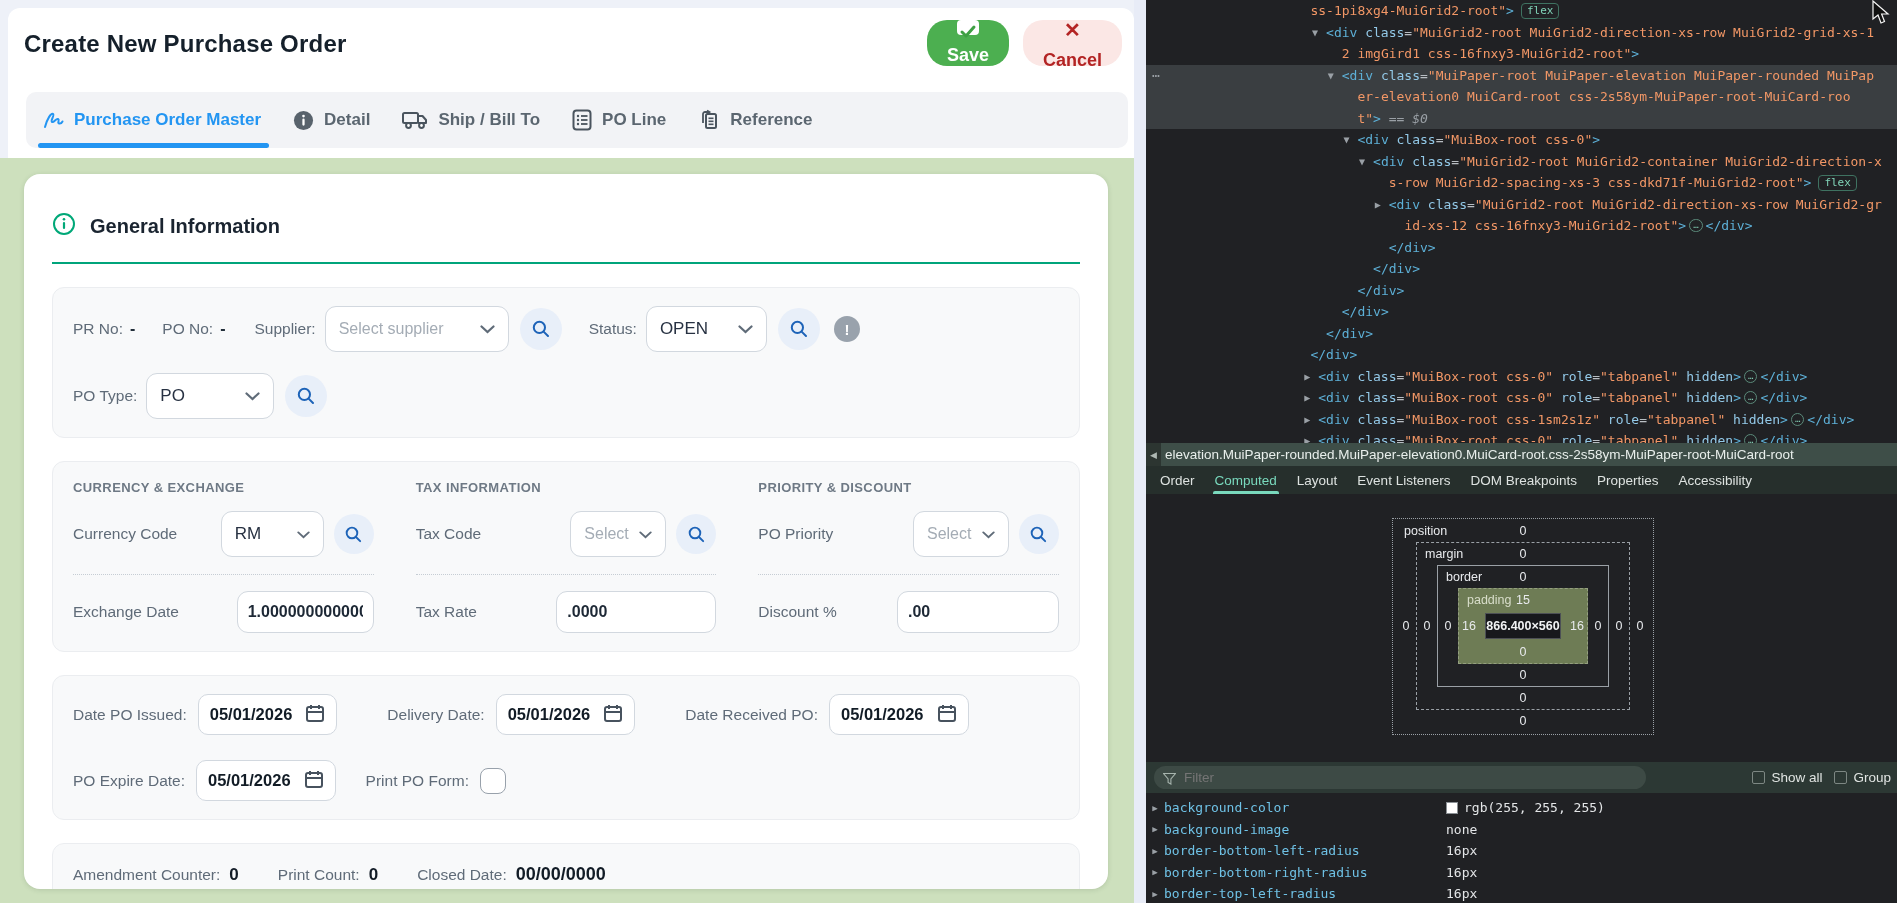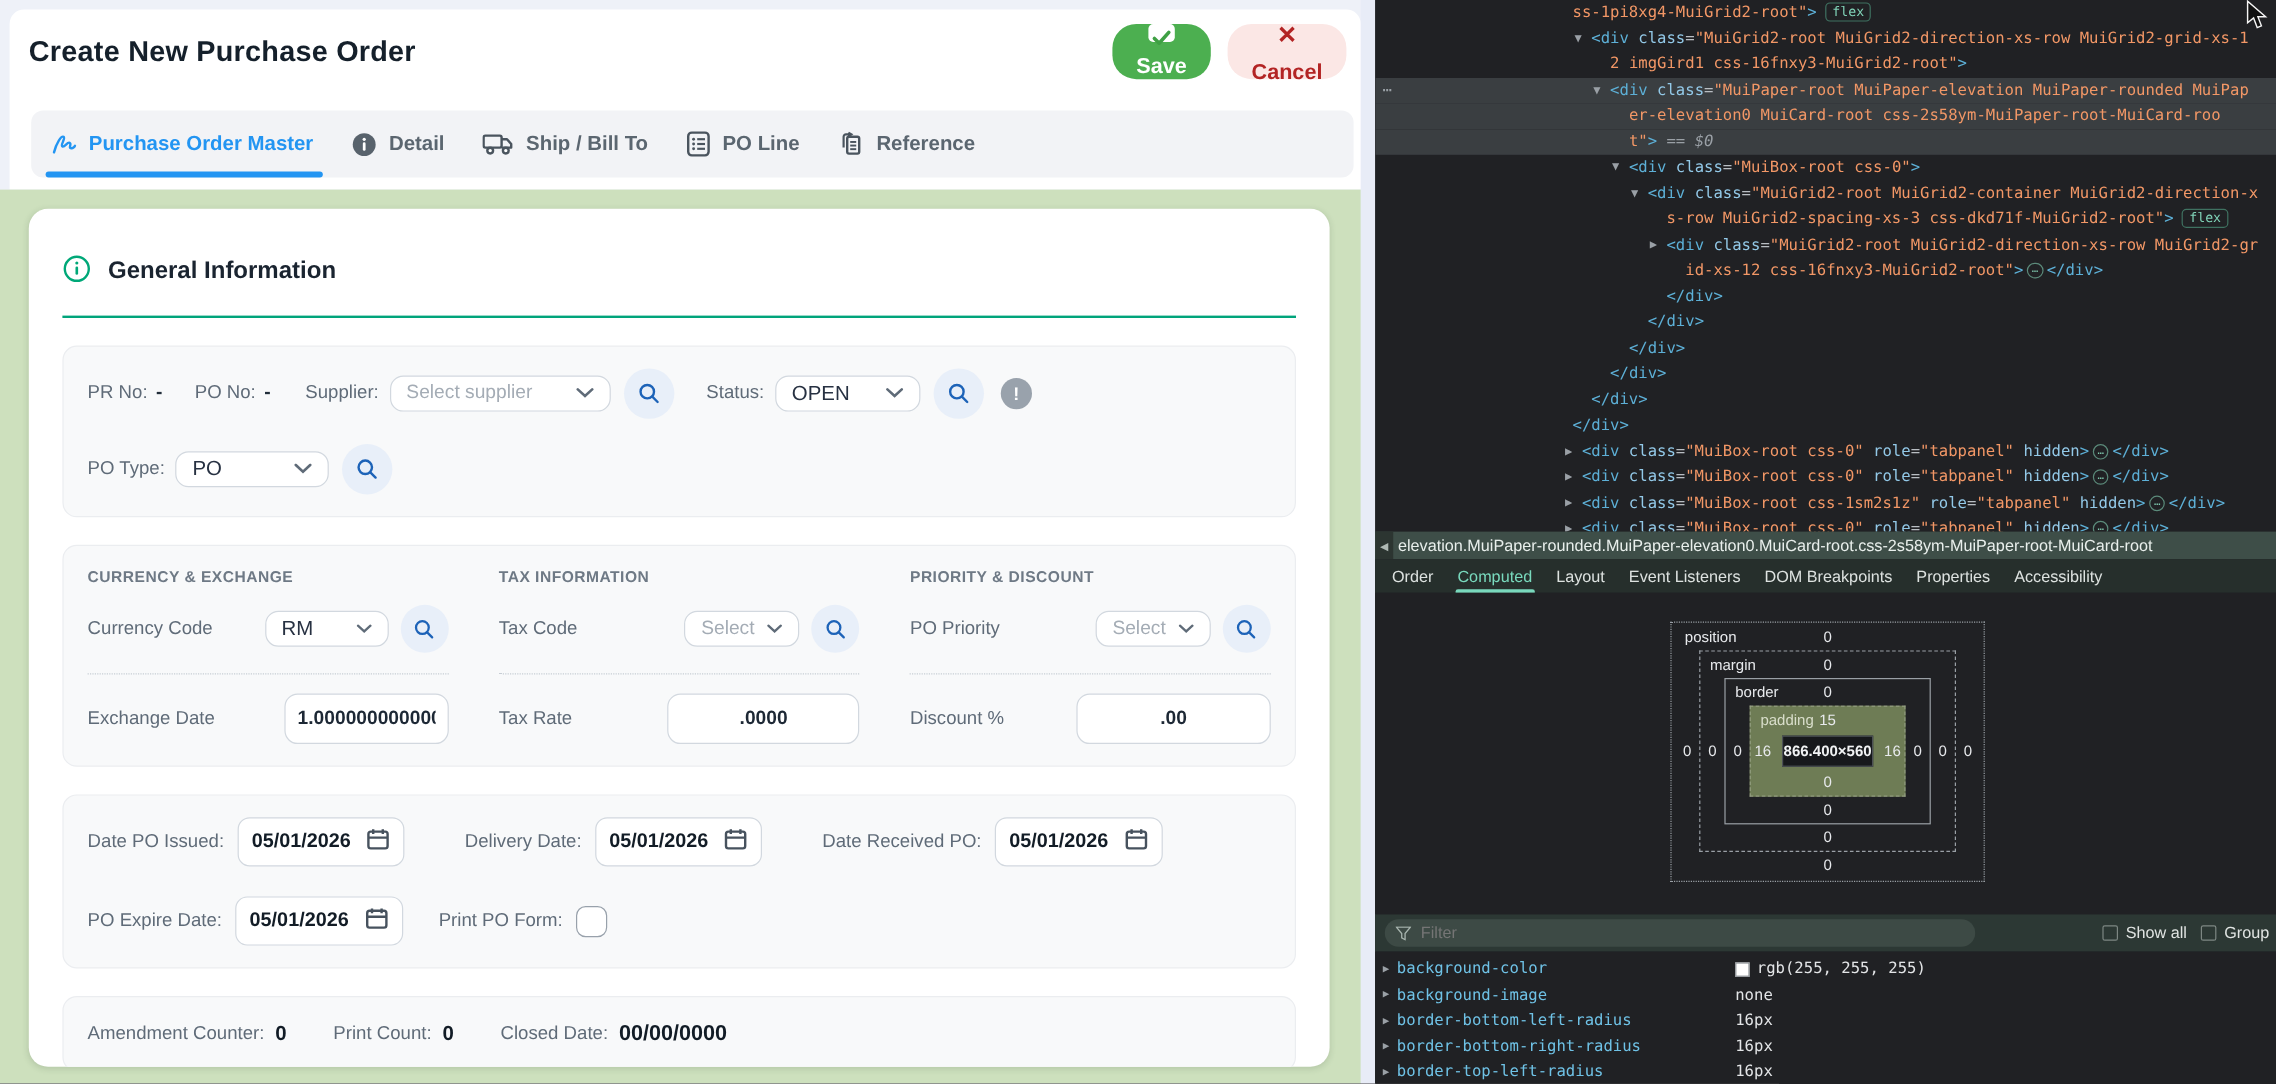--- a/index.html
+++ b/index.html
@@ -30,34 +30,34 @@
   .card { position:absolute; left:24px; top:16px; right:26px; bottom:14px; background:#ffffff; border-radius:16px; box-shadow:0 1px 5px rgba(40,60,40,.15); padding:30px 28px 0 28px; overflow:hidden; }
 
   .gi-head { display:flex; align-items:center; gap:14px; margin-top:8px; }
   .gi-title { font-size:20px; font-weight:700; color:#1a2430; }
   .gi-line { height:2px; background:#00a47b; margin-top:22px; }
 
   .sec { background:#f8f9fa; border:1px solid #ebedf0; border-radius:12px; padding:18px 20px; margin-top:23px; }
   .frow { display:flex; align-items:center; }
   .lbl { font-size:15.5px; color:#5f6b78; white-space:nowrap; }
   .val { font-size:16px; font-weight:600; color:#222e3a; }
-  .select { height:30px; background:#fff; border:1.5px solid #d2d8df; border-radius:11px; display:flex; align-items:center; justify-content:space-between; padding:0 13px; cursor:pointer; }
+  .select { height:46px; background:#fff; border:1.5px solid #d2d8df; border-radius:11px; display:flex; align-items:center; justify-content:space-between; padding:0 13px; cursor:pointer; }
   .select .sv { font-size:17px; font-weight:500; color:#273142; }
   .select .ph { font-size:16px; color:#a4acb5; }
   .chev { margin-left:10px; }
   .sbtn { width:42px; height:42px; border-radius:50%; background:#e8eff9; display:flex; align-items:center; justify-content:center; cursor:pointer; border:none; flex:0 0 auto; }
   .warn { width:26px; height:26px; border-radius:50%; background:#99a2ac; color:#fff; font-weight:700; font-size:15px; display:flex; align-items:center; justify-content:center; }
 
   .grid3 { display:grid; grid-template-columns:1fr 1fr 1fr; column-gap:42px; }
   .colhead { font-size:13px; font-weight:700; color:#6e7985; letter-spacing:.4px; margin-bottom:16px; }
   .colrow { display:flex; align-items:center; gap:10px; }
   .colrow .lbl { flex:1; }
   .dotline { border-bottom:1.5px dotted #c6cdd4; margin-top:17px; }
   .inp { height:42px; background:#fff; border:1.5px solid #d2d8df; border-radius:11px; font-size:16px; font-weight:600; color:#1d2835; padding:0 10px; font-family:"Liberation Sans",sans-serif; }
-  .r { text-align:center; }
+  .r { text-align:left; }
 
   .dgroup { display:flex; align-items:center; gap:11px; }
   .datebox { height:41px; background:#fff; border:1.5px solid #d2d8df; border-radius:10px; display:flex; align-items:center; gap:13px; padding:0 11px; cursor:pointer; }
   .datebox .dv { font-size:16.5px; font-weight:700; color:#121c26; }
   .cbx { width:26px; height:26px; border:1.5px solid #98a1ab; border-radius:8px; background:#fff; cursor:pointer; }
 
   .cval { font-size:17px; font-weight:700; color:#121c26; }
   .cval.big { font-size:18px; }
 
   

